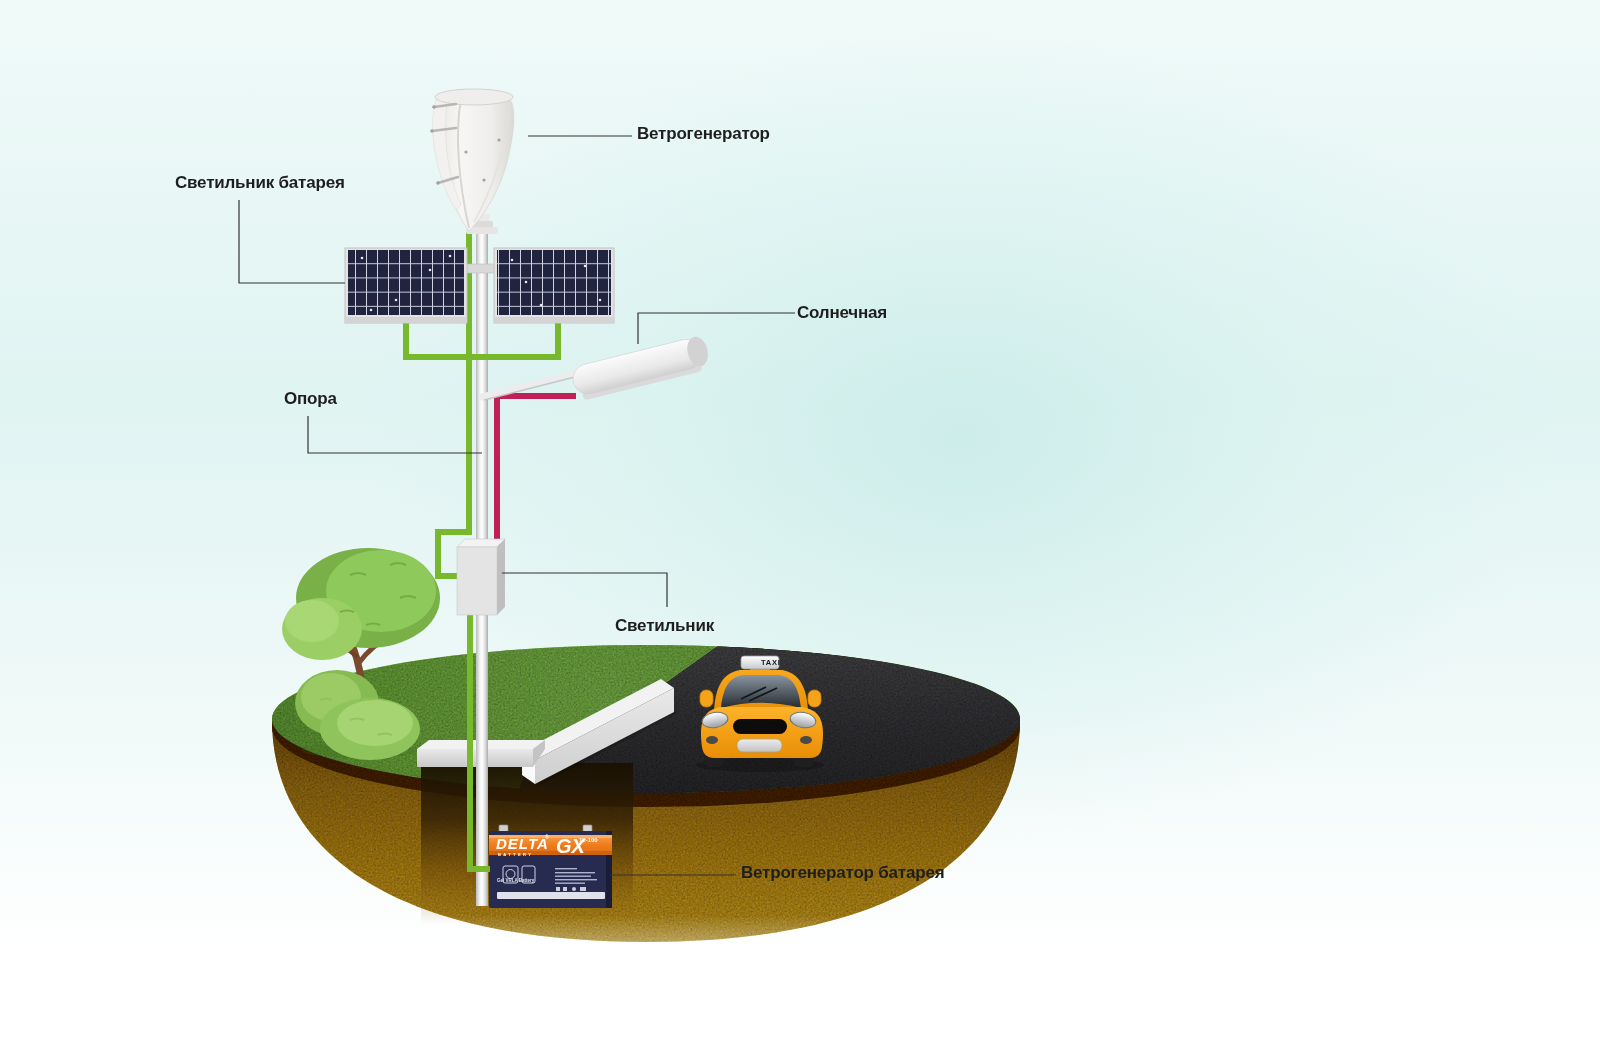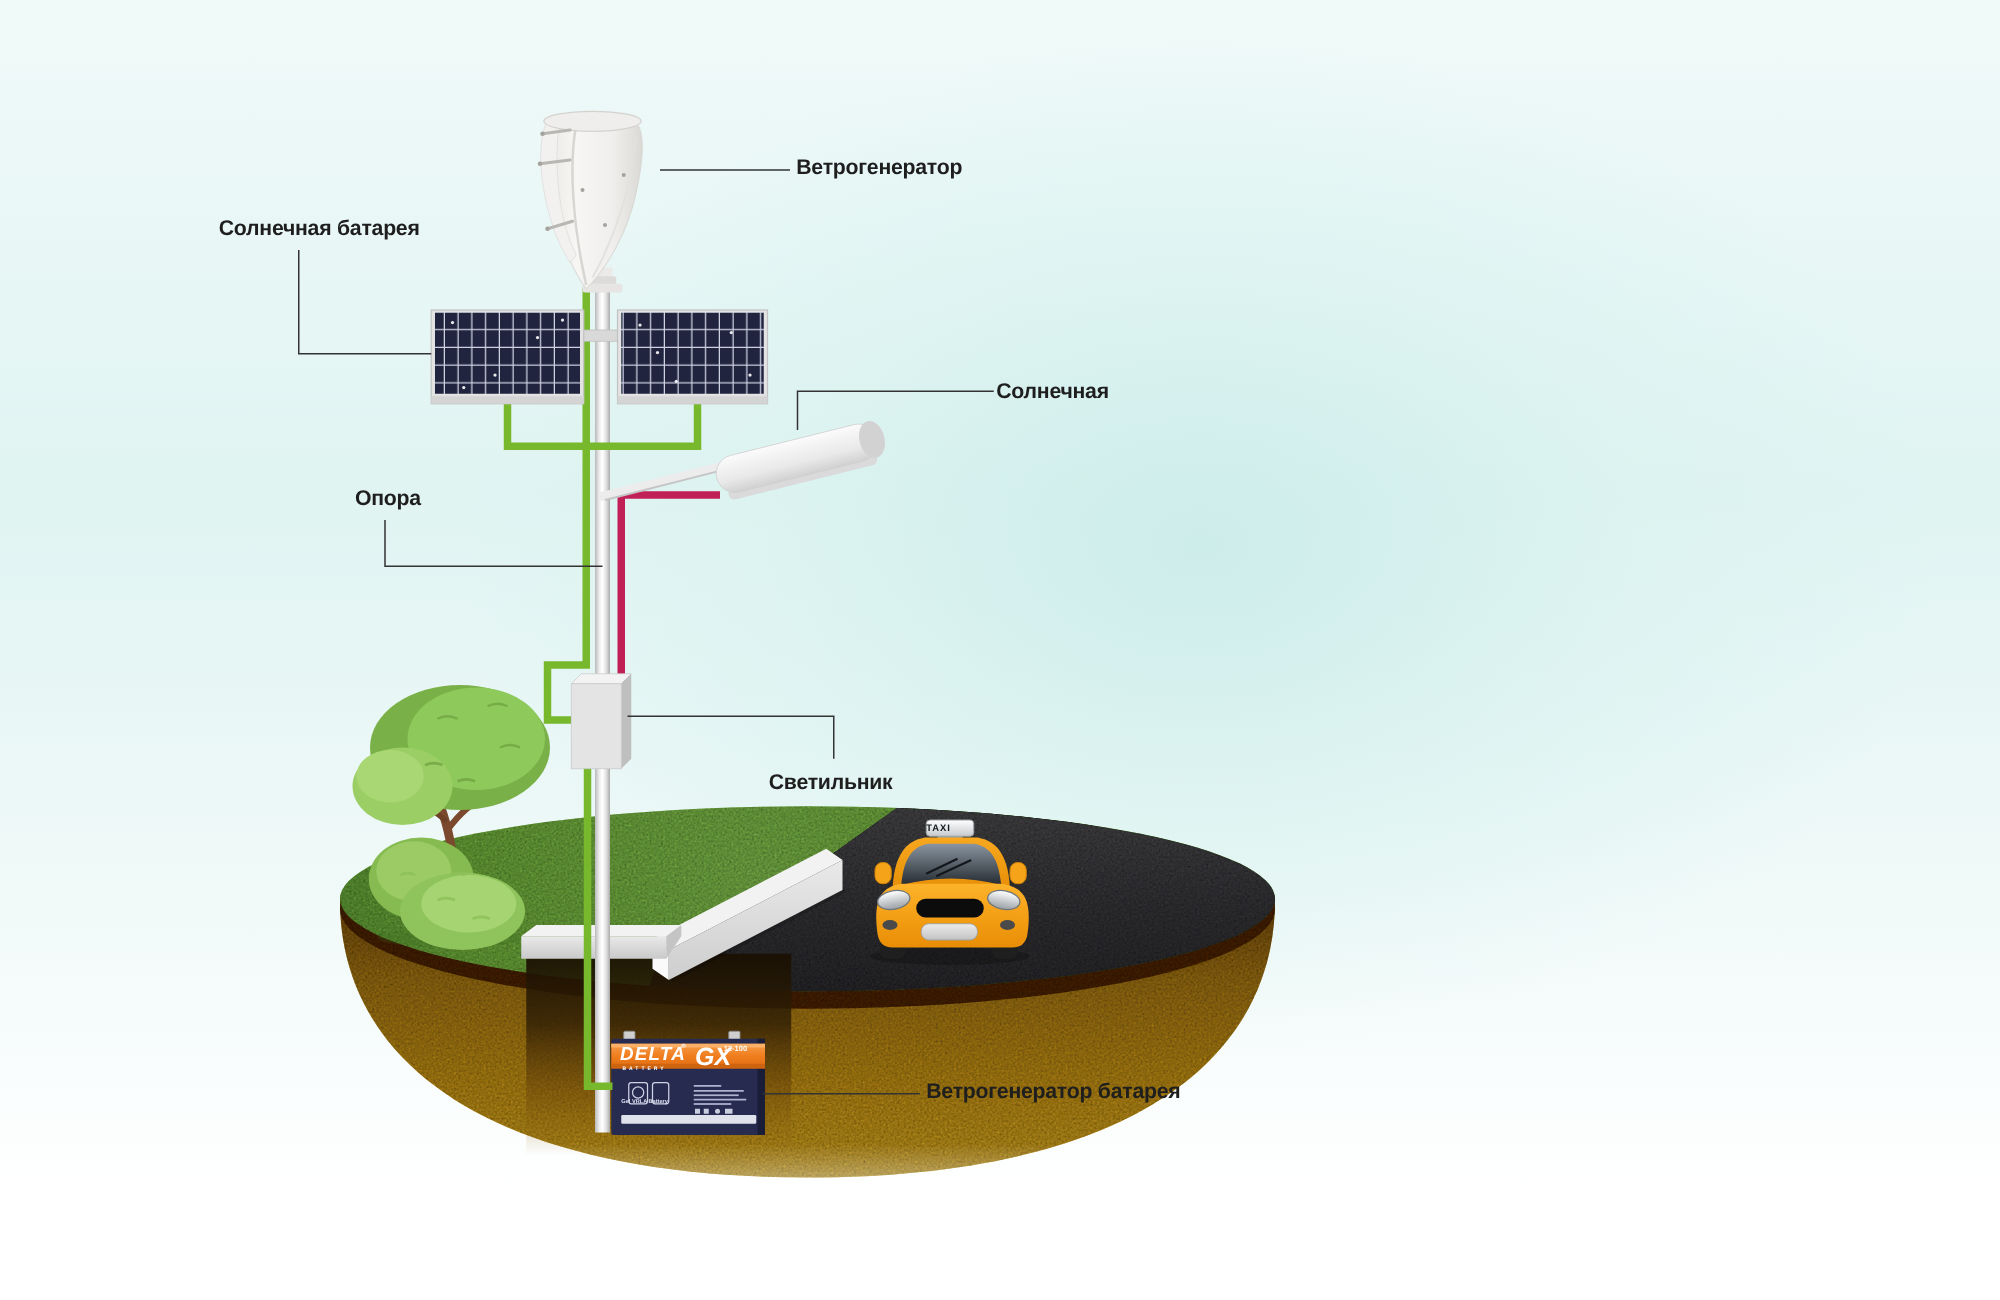--- a/index.html
+++ b/index.html
@@ -19,21 +19,21 @@
   
   .batt-txt{position:absolute;z-index:3;color:#ffffff;white-space:nowrap;text-align:right;}
   .batt-brand{left:496px;top:835px;font-size:15px;font-weight:700;font-style:italic;letter-spacing:1px;}
   .batt-reg{left:545px;top:834px;font-size:5px;font-weight:700;}
   .batt-sub{left:498px;top:852px;font-size:4px;font-weight:700;letter-spacing:2.4px;}
   .batt-model{left:556px;top:835px;font-size:20px;font-weight:700;font-style:italic;}
   .batt-rating{left:579px;top:837px;font-size:6px;font-weight:700;}
   .batt-note{left:497px;top:878px;font-size:4.5px;font-weight:700;color:#dfe3f2;}
   .taxi-sign-txt{
     position:absolute;z-index:3;left:741px;top:658px;width:16px;text-align:center;
-    font-size:7.5px;font-weight:700;letter-spacing:.8px;color:#15181b;
+    font-size:7.5px;font-weight:700;letter-spacing:.8px;color:#15181b;padding-left:20px;
   }
 </style>
 </head>
 <body>
 
 <div id="canvas">
 
 <svg id="scene" width="1600" height="1040" viewBox="0 0 1600 1040">
   <defs>
     <linearGradient id="gSoil" gradientUnits="userSpaceOnUse" x1="0" y1="650" x2="0" y2="945">
@@ -314,21 +314,21 @@
     <path d="M528,136 L632,136"></path>
     <path d="M239,200 L239,283 L345,283"></path>
     <path d="M795,313 L638,313 L638,344"></path>
     <path d="M308,416 L308,453 L482,453"></path>
     <path d="M502,573 L667,573 L667,607"></path>
     <path d="M610,875 L736,875"></path>
   </g>
 </svg>
 
 <div class="lbl" style="left:637px;top:125px">Ветрогенератор</div>
-<div class="lbl" style="left:175px;top:174px">Солнечная батарея</div>
+<div class="lbl" style="left:175px;top:174px">Светильник батарея</div>
 <div class="lbl" style="left:797px;top:304px">Солнечная</div>
 <div class="lbl" style="left:284px;top:390px">Опора</div>
 <div class="lbl" style="left:615px;top:617px">Светильник</div>
 <div class="lbl" style="left:741px;top:864px">Ветрогенератор батарея</div>
 
 <div class="batt-txt batt-brand">DELTA</div>
 <div class="batt-txt batt-reg">®</div>
 <div class="batt-txt batt-sub">BATTERY</div>
 <div class="batt-txt batt-model">GX</div>
 <div class="batt-txt batt-rating">12-100</div>

